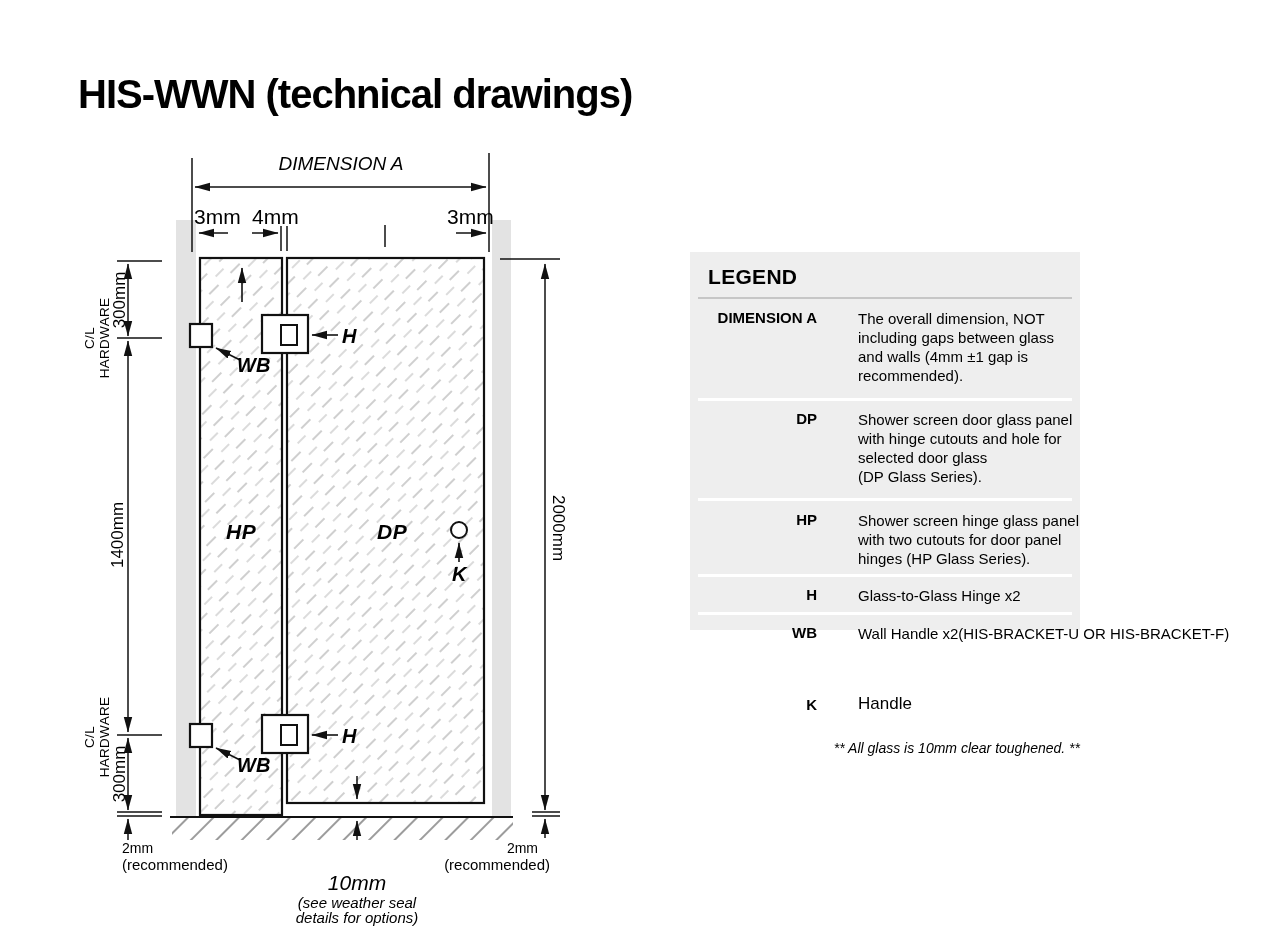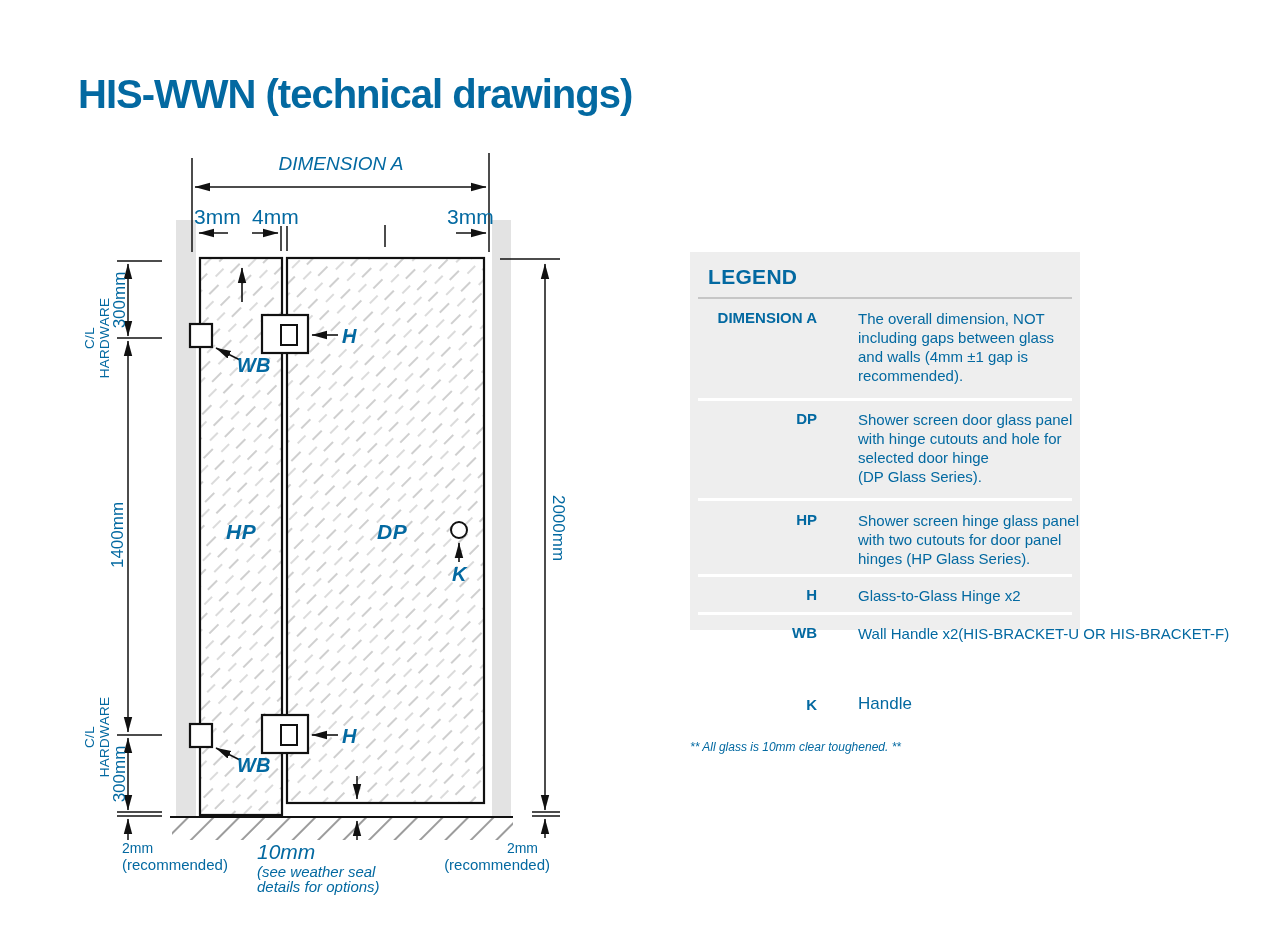--- a/index.html
+++ b/index.html
@@ -1,18 +1,18 @@
 <!DOCTYPE html>
 <html><head>
 <meta charset="utf-8">
 <style>
   html,body{margin:0;padding:0;background:#fff;}
   .canvas{
     position:relative;width:1285px;height:944px;background:#ffffff;
-    font-family:"Liberation Sans",sans-serif;color:#0369a1;overflow:hidden;
+    font-family:"Liberation Sans",sans-serif;color:#000000;overflow:hidden;
   }
   .abs{position:absolute;}
   .page-title{font-size:40px;font-weight:bold;letter-spacing:-1px;white-space:nowrap;}
   .dim-label{font-size:21px;white-space:nowrap;}
   .dim-label-it{font-size:19px;font-style:italic;white-space:nowrap;}
   .rot{transform:translate(-50%,-50%) rotate(-90deg);transform-origin:center;white-space:nowrap;text-align:center;}
   .rot-cw{transform:translate(-50%,-50%) rotate(90deg);transform-origin:center;white-space:nowrap;}
   .cl{font-size:13.5px;line-height:15px;letter-spacing:.3px;}
   .vdim{font-size:17px;}
   .part-label{font-size:20px;font-style:italic;font-weight:bold;white-space:nowrap;}
@@ -22,21 +22,21 @@
   .it-note{font-style:italic;font-size:15px;line-height:15px;white-space:nowrap;}
   .it-mm{font-size:21px;font-style:italic;white-space:nowrap;}
 
   
   .legend{position:absolute;left:690px;top:252px;width:390px;height:378px;background:#eeeeee;}
   .legend .l-title{position:absolute;left:18px;top:13px;font-size:21px;font-weight:bold;letter-spacing:.3px;}
   .l-div{position:absolute;left:8px;right:8px;height:0;border-top:3px solid #ffffff;}
   .l-div-dark{position:absolute;left:8px;right:8px;height:0;border-top:2px solid #c6c6c6;}
   .l-term{position:absolute;left:14px;width:113px;text-align:right;font-size:15px;font-weight:bold;white-space:nowrap;}
   .l-desc{position:absolute;left:148px;font-size:15px;line-height:19px;white-space:nowrap;margin-left:20px;}
-  .legend-foot{position:absolute;left:690px;top:740px;width:390px;text-align:left;font-style:italic;font-size:12px;}
+  .legend-foot{position:absolute;left:690px;top:740px;width:390px;text-align:right;font-style:italic;font-size:14px;}
 </style>
 </head>
 <body>
 
 <div class="canvas">
 
   <svg class="abs" style="left:0;top:0" width="1285" height="944" viewBox="0 0 1285 944">
     <defs>
       <marker id="ah" markerUnits="userSpaceOnUse" markerWidth="16" markerHeight="12" refX="15" refY="6" orient="auto">
         <path d="M15.5,6 L0,1.8 L0,10.2 Z" fill="#111"></path>
@@ -178,21 +178,21 @@
   <div class="abs part-label" style="left:342px;top:725px">H</div>
   <div class="abs part-label" style="left:237px;top:354px">WB</div>
   <div class="abs part-label" style="left:237px;top:754px">WB</div>
   <div class="abs part-label" style="left:452px;top:563px">K</div>
 
   <div class="abs" style="left:122px;top:840px">
     <div class="big-mm">2mm</div>
     <div class="small-note">(recommended)</div>
   </div>
 
-  <div class="abs" style="left:257px;top:840px;width:200px;text-align:left">
+  <div class="abs" style="left:257px;top:871px;width:200px;text-align:center">
     <div class="it-mm">10mm</div>
     <div class="it-note">(see weather seal</div>
     <div class="it-note">details for options)</div>
   </div>
 
   <div class="abs" style="left:380px;top:840px;width:170px;text-align:right">
     <div class="big-mm" style="padding-right:12px">2mm</div>
     <div class="small-note">(recommended)</div>
   </div>
 
@@ -209,21 +209,21 @@
         <div>recommended).</div>
       </div>
     </div>
     <div class="l-div" style="top:146px"></div>
 
     <div>
       <div class="l-term" style="top:158px">DP</div>
       <div class="l-desc" style="top:158px">
         <div>Shower screen door glass panel</div>
         <div>with hinge cutouts and hole for</div>
-        <div>selected door hinge</div>
+        <div>selected door glass</div>
         <div>(DP Glass Series).</div>
       </div>
     </div>
     <div class="l-div" style="top:246px"></div>
 
     <div>
       <div class="l-term" style="top:259px">HP</div>
       <div class="l-desc" style="top:259px">
         <div>Shower screen hinge glass panel</div>
         <div>with two cutouts for door panel</div>

